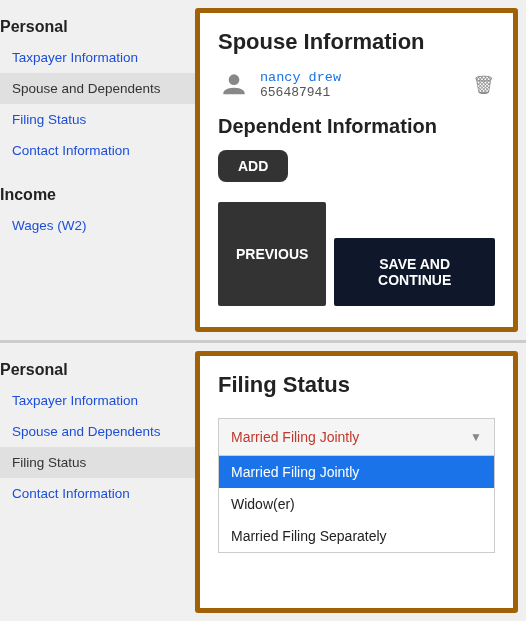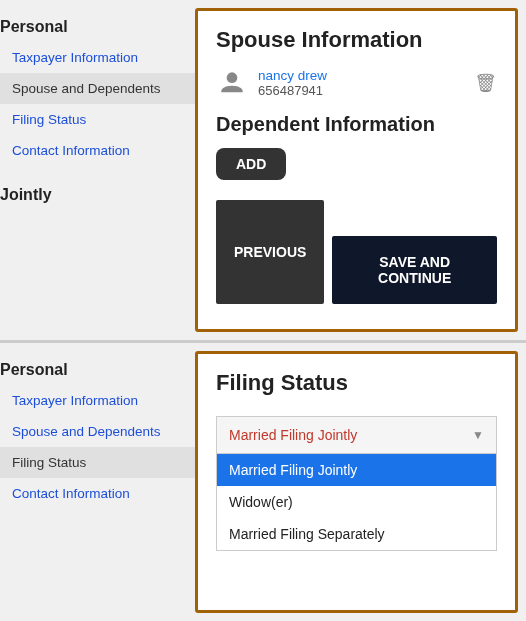--- a/index.html
+++ b/index.html
@@ -52,38 +52,39 @@
       background: #e0e0e0;
       color: #333;
       font-weight: normal;
     }
 
     
     .main-panel {
       flex: 1;
       background: #fff;
       margin: 8px 8px 8px 0;
-      border: 3px solid #a16207;
+      border: 5px solid #a16207;
       border-radius: 3px;
       padding: 16px 18px;
       overflow: hidden;
     }
 
     .panel-title {
       font-size: 22px;
       font-weight: bold;
       color: #222;
       margin-bottom: 14px;
     }
 
     
     .spouse-row {
       display: flex;
       align-items: center;
       margin-bottom: 14px;
+      font-family: Liberation Mono, monospace;
     }
 
     .person-icon {
       width: 32px;
       height: 32px;
       margin-right: 10px;
       color: #888;
       flex-shrink: 0;
     }
 
@@ -213,21 +214,22 @@
 <body>
 
 <div class="top-section">
 
   <div class="sidebar">
     <div class="sidebar-group-title">Personal</div>
     <div class="sidebar-item">Taxpayer Information</div>
     <div class="sidebar-item active">Spouse and Dependents</div>
     <div class="sidebar-item">Filing Status</div>
     <div class="sidebar-item">Contact Information</div>
-    <div class="sidebar-group-title" style="margin-top:12px;">Jointly</div>
+    <div class="sidebar-group-title" style="margin-top:12px;">Income</div>
+    <div class="sidebar-item">Wages (W2)</div>
   </div>
 
   <div class="main-panel">
     <div class="panel-title">Spouse Information</div>
 
     <div class="spouse-row">
       <div class="person-icon">
         <svg viewBox="0 0 24 24" fill="#888" width="32" height="32">
           <circle cx="12" cy="8" r="4"></circle>
           <path d="M12 14c-6 0-8 2.5-8 4v1h16v-1c0-1.5-2-4-8-4z"></path>

